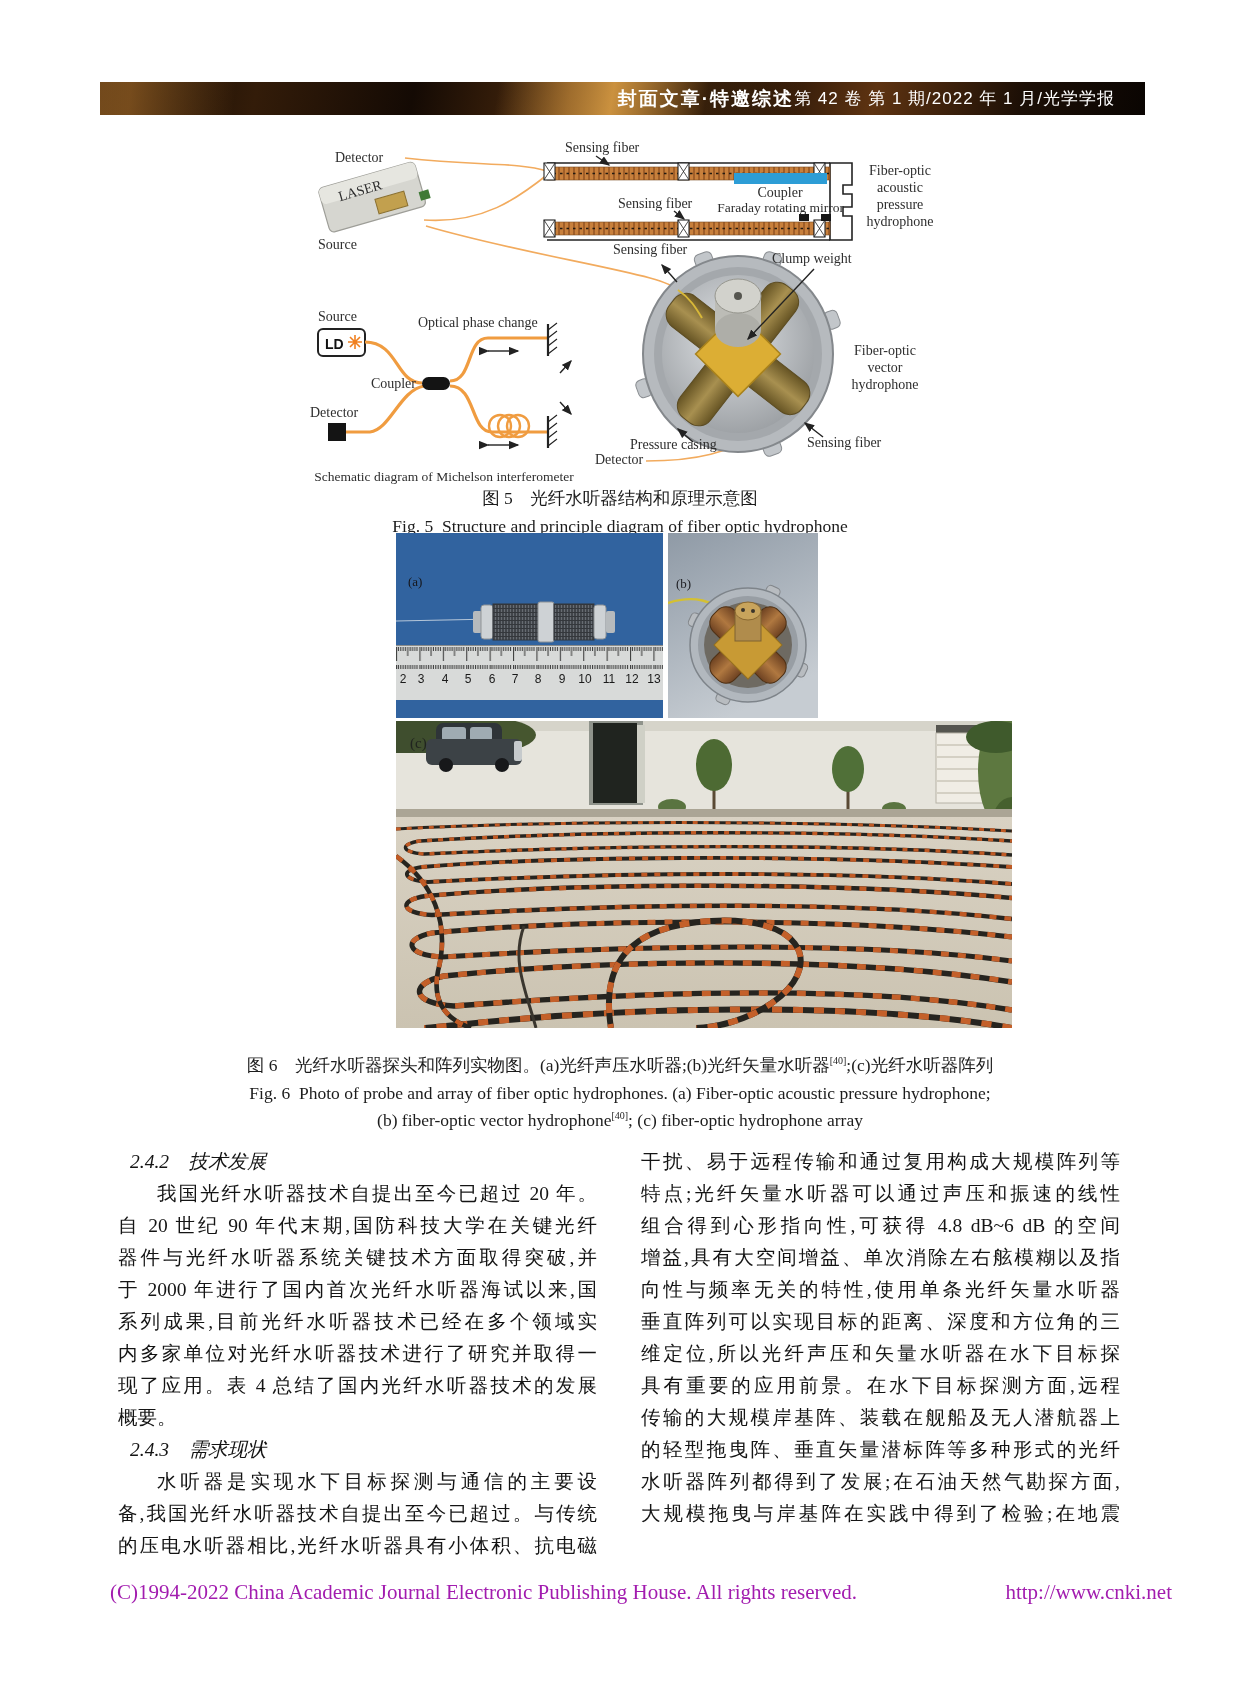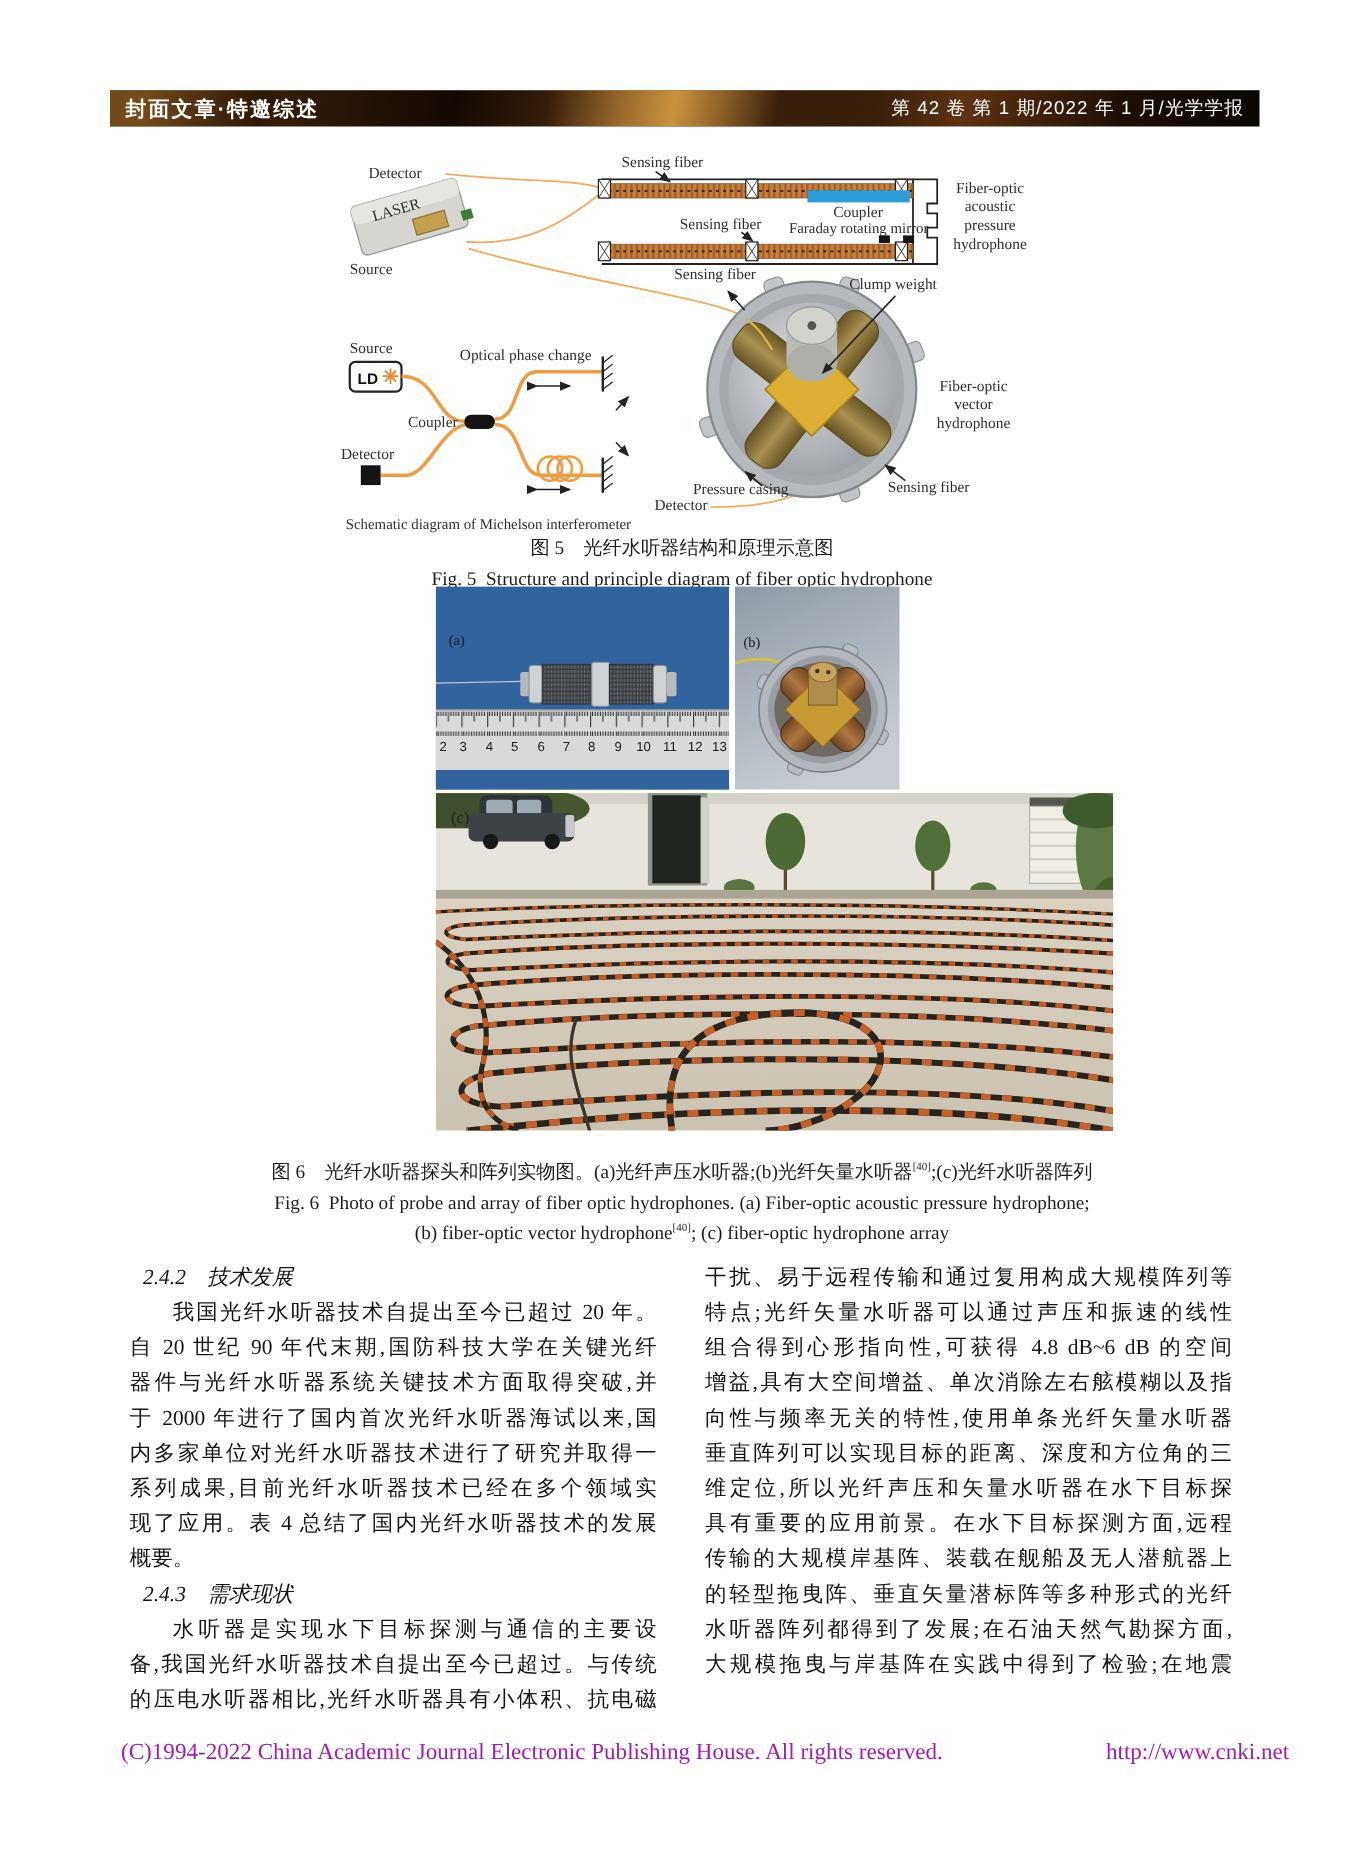--- a/index.html
+++ b/index.html
@@ -1,22 +1,22 @@
 <!DOCTYPE html>
 <html><head>
 <meta charset="utf-8">
 <style>
   html,body{margin:0;padding:0;background:#fff;}
   .page{position:relative;width:1240px;height:1683px;background:#ffffff;overflow:hidden;
         font-family:"Liberation Serif","DejaVu Serif",serif;color:#111;}
   .abs{position:absolute;}
 
   
-  .hdr{left:100px;top:82px;width:1045px;height:33px;display:flex;justify-content:space-between;
-       align-items:center;padding:0 14px;box-sizing:border-box;color:#fff;
+  .hdr{left:100px;top:82px;width:1045px;height:33px;display:flex;justify-content:flex-end;
+       align-items:center;padding:0 30px;box-sizing:border-box;color:#fff;
        font-family:"Liberation Sans","DejaVu Sans",sans-serif;
        background:
          linear-gradient(100deg, rgba(0,0,0,0) 38%, rgba(228,165,72,.85) 49%, rgba(150,88,28,.30) 58%, rgba(0,0,0,0) 67%),
          linear-gradient(96deg, rgba(198,128,48,.55) 3%, rgba(0,0,0,0) 13%),
          linear-gradient(100deg,#0d0703 0%,#331c09 15%,#140a04 30%,#4f2c0e 45%,#0d0703 58%,#5e3311 74%,#1c0f06 88%,#0a0502 100%);}
   .hdr .hl{font-size:19px;font-weight:bold;letter-spacing:2px;}
   .hdr .hr{font-size:17px;letter-spacing:1px;}
 
   
   .cap{left:95px;width:1050px;text-align:center;font-size:17.5px;color:#1c1c1c;}
@@ -443,22 +443,22 @@
   <div class="abs cap" style="top:1053px"><span>图 6　光纤水听器探头和阵列实物图。(a)光纤声压水听器;(b)光纤矢量水听器</span><sup>[40]</sup><span>;(c)光纤水听器阵列</span></div>
   <div class="abs cap" style="top:1083px">Fig. 6&nbsp;&nbsp;Photo of probe and array of fiber optic hydrophones. (a) Fiber-optic acoustic pressure hydrophone;</div>
   <div class="abs cap" style="top:1110px"><span>(b) fiber-optic vector hydrophone</span><sup>[40]</sup><span>; (c) fiber-optic hydrophone array</span></div>
 
   <div class="abs col" style="left:118px">
     <div class="sec">2.4.2　技术发展</div>
     <div class="line ind">我国光纤水听器技术自提出至今已超过 20 年。</div>
     <div class="line">自 20 世纪 90 年代末期,国防科技大学在关键光纤</div>
     <div class="line">器件与光纤水听器系统关键技术方面取得突破,并</div>
     <div class="line">于 2000 年进行了国内首次光纤水听器海试以来,国</div>
+    <div class="line">系列成果,目前光纤水听器技术已经在多个领域实</div>
     <div class="line">内多家单位对光纤水听器技术进行了研究并取得一</div>
-    <div class="line">系列成果,目前光纤水听器技术已经在多个领域实</div>
     <div class="line">现了应用。表 4 总结了国内光纤水听器技术的发展</div>
     <div class="line short">概要。</div>
     <div class="sec">2.4.3　需求现状</div>
     <div class="line ind">水听器是实现水下目标探测与通信的主要设</div>
     <div class="line">备,我国光纤水听器技术自提出至今已超过。与传统</div>
     <div class="line">的压电水听器相比,光纤水听器具有小体积、抗电磁</div>
   </div>
 
   <div class="abs col" style="left:641px">
     <div class="line">干扰、易于远程传输和通过复用构成大规模阵列等</div>

